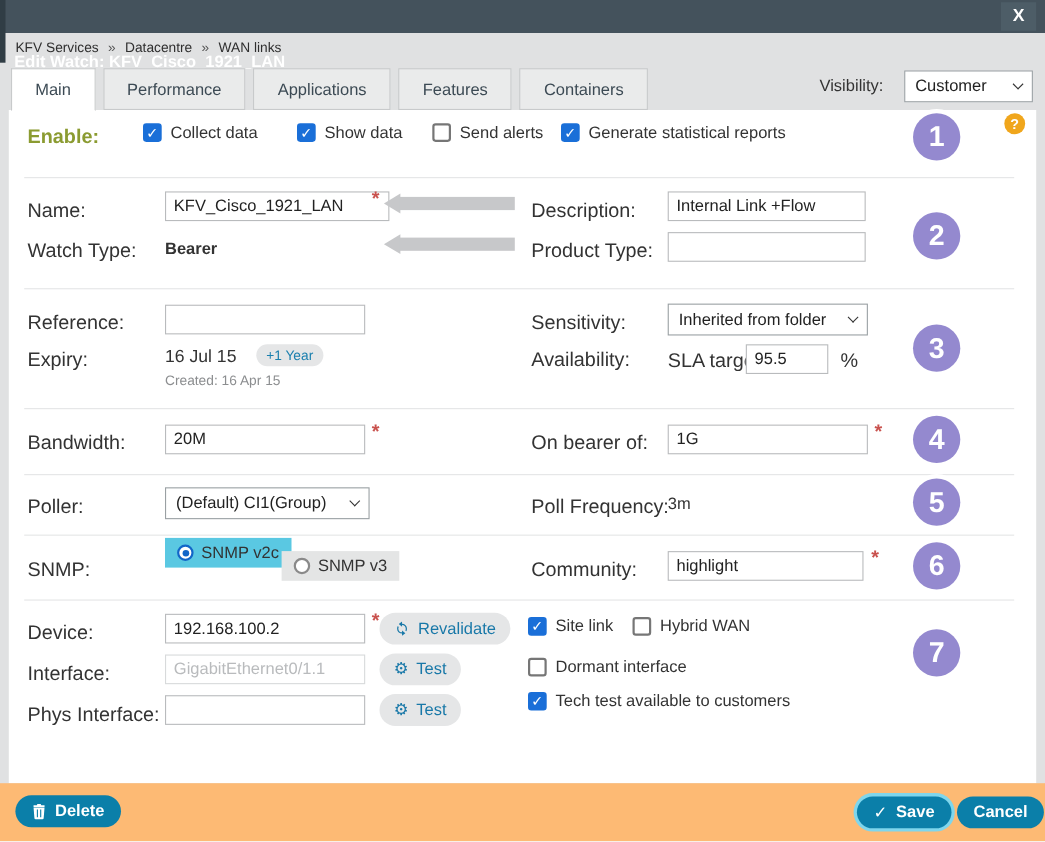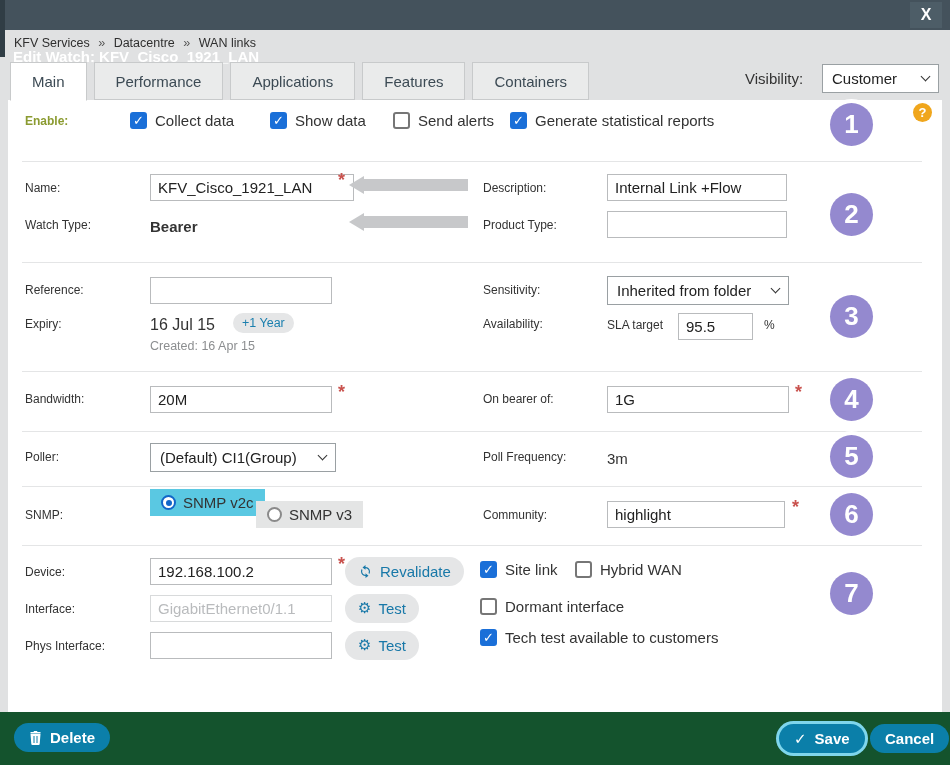--- a/index.html
+++ b/index.html
@@ -18,21 +18,21 @@
 
   
   .tabrow { position: absolute; left: 10px; top: 62px; height: 38px; display: flex; gap: 7px; }
   .tab { height: 38px; padding: 0 21px; background: #eaebeb; border: 1px solid #c8cacb;
          font-size: 15px; color: #3c4a54; display: flex; align-items: center; cursor: pointer; }
   .tab.on { background: #fff; border-bottom-color: #fff; height: 39px; }
   .vis-label { position: absolute; left: 745px; top: 70px; font-size: 15px; color: #333; }
 
   
   .panel { position: absolute; left: 8px; top: 100px; width: 934px; height: 612px; background: #fff; }
-  .lbl { position: absolute; font-size: 12px; color: #333; }
+  .lbl { position: absolute; font-size: 18px; color: #333; }
   .val { position: absolute; font-size: 15px; color: #333; }
   .inp { position: absolute; height: 27px; border: 1px solid #b9bbbd; background: #fff; font-family: inherit;
          font-size: 15px; color: #222; padding: 0 7px; }
   .inp.ghost { border-color: #d8dadb; }
   .inp.ghost::placeholder { color: #b9bbbd; }
   .sel { position: absolute; height: 29px; border: 1px solid #9aa0a3; background: #fff; display: flex;
          align-items: center; justify-content: space-between; padding: 0 9px; font-size: 15px; color: #222; cursor: pointer; }
   .chev { width: 7px; height: 7px; border-right: 1.6px solid #333; border-bottom: 1.6px solid #333;
           transform: rotate(45deg); margin-top: -4px; flex: 0 0 auto; }
   .req { position: absolute; color: #c9524e; font-size: 18px; font-weight: bold; }
@@ -68,21 +68,21 @@
           font-size: 13px; font-weight: bold; display: flex; align-items: center; justify-content: center; cursor: pointer; }
 
   .arrow { position: absolute; width: 119px; height: 18px; }
   .arrow .shaft { position: absolute; left: 14px; top: 3px; width: 105px; height: 12px; background: #c7c8ca; }
   .arrow .head { position: absolute; left: 0; top: 0; width: 0; height: 0;
                  border-top: 9px solid transparent; border-bottom: 9px solid transparent; border-right: 15px solid #c7c8ca; }
 
   .bold { font-weight: bold; }
 
   
-  .footer { position: absolute; left: 0; top: 712px; width: 950px; height: 53px; background: #14532d; }
+  .footer { position: absolute; left: 0; top: 712px; width: 950px; height: 53px; background: #fdba74; }
   .btn { position: absolute; background: #0b7fa9; color: #fff; border-radius: 15px; height: 29px;
          display: flex; align-items: center; gap: 8px; padding: 0 15px; font-size: 15px; font-weight: 600; cursor: pointer; }
   .btn.glow { box-shadow: 0 0 0 3px #7fd6ec; }
   .btn .check { font-size: 15px; font-weight: bold; font-family: "DejaVu Sans", sans-serif; }
 </style>
 </head>
 <body>
 
 <div id="app">
 

